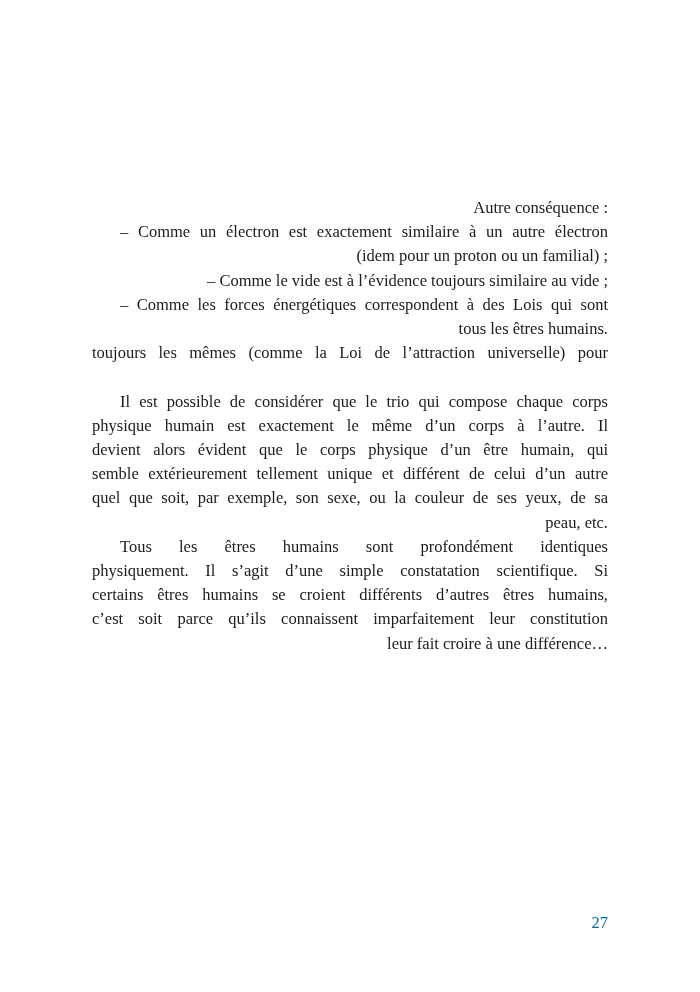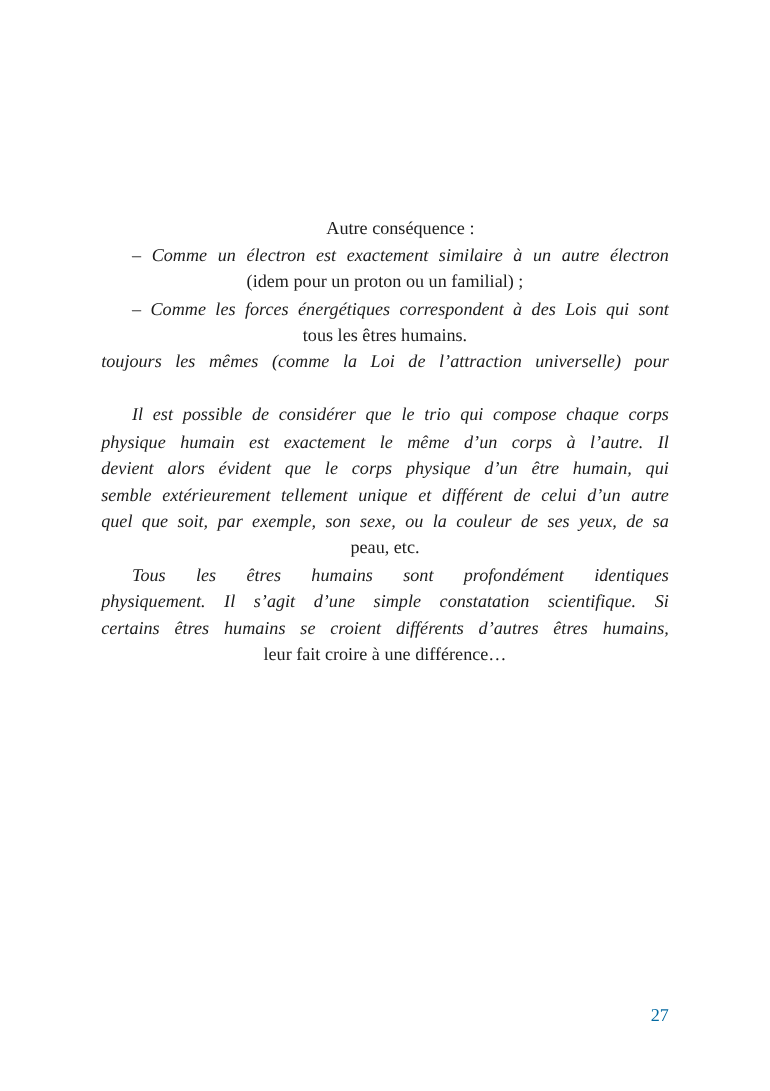--- a/index.html
+++ b/index.html
@@ -23,27 +23,26 @@
   .text-block {
     position: absolute;
     left: 92px;
     top: 196px;
     width: 516px;
     font-size: 16.5px;
     line-height: 24.2px;
     -webkit-font-smoothing: antialiased;
   }
   .ln {
-    text-align: center;
+    text-align: right;
     white-space: normal;
   }
   .ln.j {
     text-align: justify;
     text-align-last: justify;
-    font-style: italic;
   }
   .ln.in {
     text-indent: 28px;
   }
   .sp {
     height: 24.2px;
   }
   .page-number {
     position: absolute;
     top: 911px;
@@ -62,20 +61,23 @@
 
     <div>
       <div class="ln in">Autre conséquence :</div>
     </div>
 
     <div>
       <div class="ln in j">– Comme un électron est exactement similaire à un autre électron</div>
       <div class="ln">(idem pour un proton ou un familial) ;</div>
     </div>
 
+    <div>
+      <div class="ln in">– Comme le vide est à l’évidence toujours similaire au vide ;</div>
+    </div>
 
     <div>
       <div class="ln in j">– Comme les forces énergétiques correspondent à des Lois qui sont</div>
       <div class="ln">tous les êtres humains.</div>
       <div class="ln j">toujours les mêmes (comme la Loi de l’attraction universelle) pour</div>
     </div>
 
     <div class="sp"></div>
 
     <div>
@@ -84,20 +86,21 @@
       <div class="ln j">devient alors évident que le corps physique d’un être humain, qui</div>
       <div class="ln j">semble extérieurement tellement unique et différent de celui d’un autre</div>
       <div class="ln j">quel que soit, par exemple, son sexe, ou la couleur de ses yeux, de sa</div>
       <div class="ln">peau, etc.</div>
     </div>
 
     <div>
       <div class="ln in j">Tous les êtres humains sont profondément identiques</div>
       <div class="ln j">physiquement. Il s’agit d’une simple constatation scientifique. Si</div>
       <div class="ln j">certains êtres humains se croient différents d’autres êtres humains,</div>
+      <div class="ln j">c’est soit parce qu’ils connaissent imparfaitement leur constitution</div>
       <div class="ln">leur fait croire à une différence…</div>
     </div>
 
   </div>
 
   <div class="page-number">27</div>
 
 </div>
 
 </body></html>

